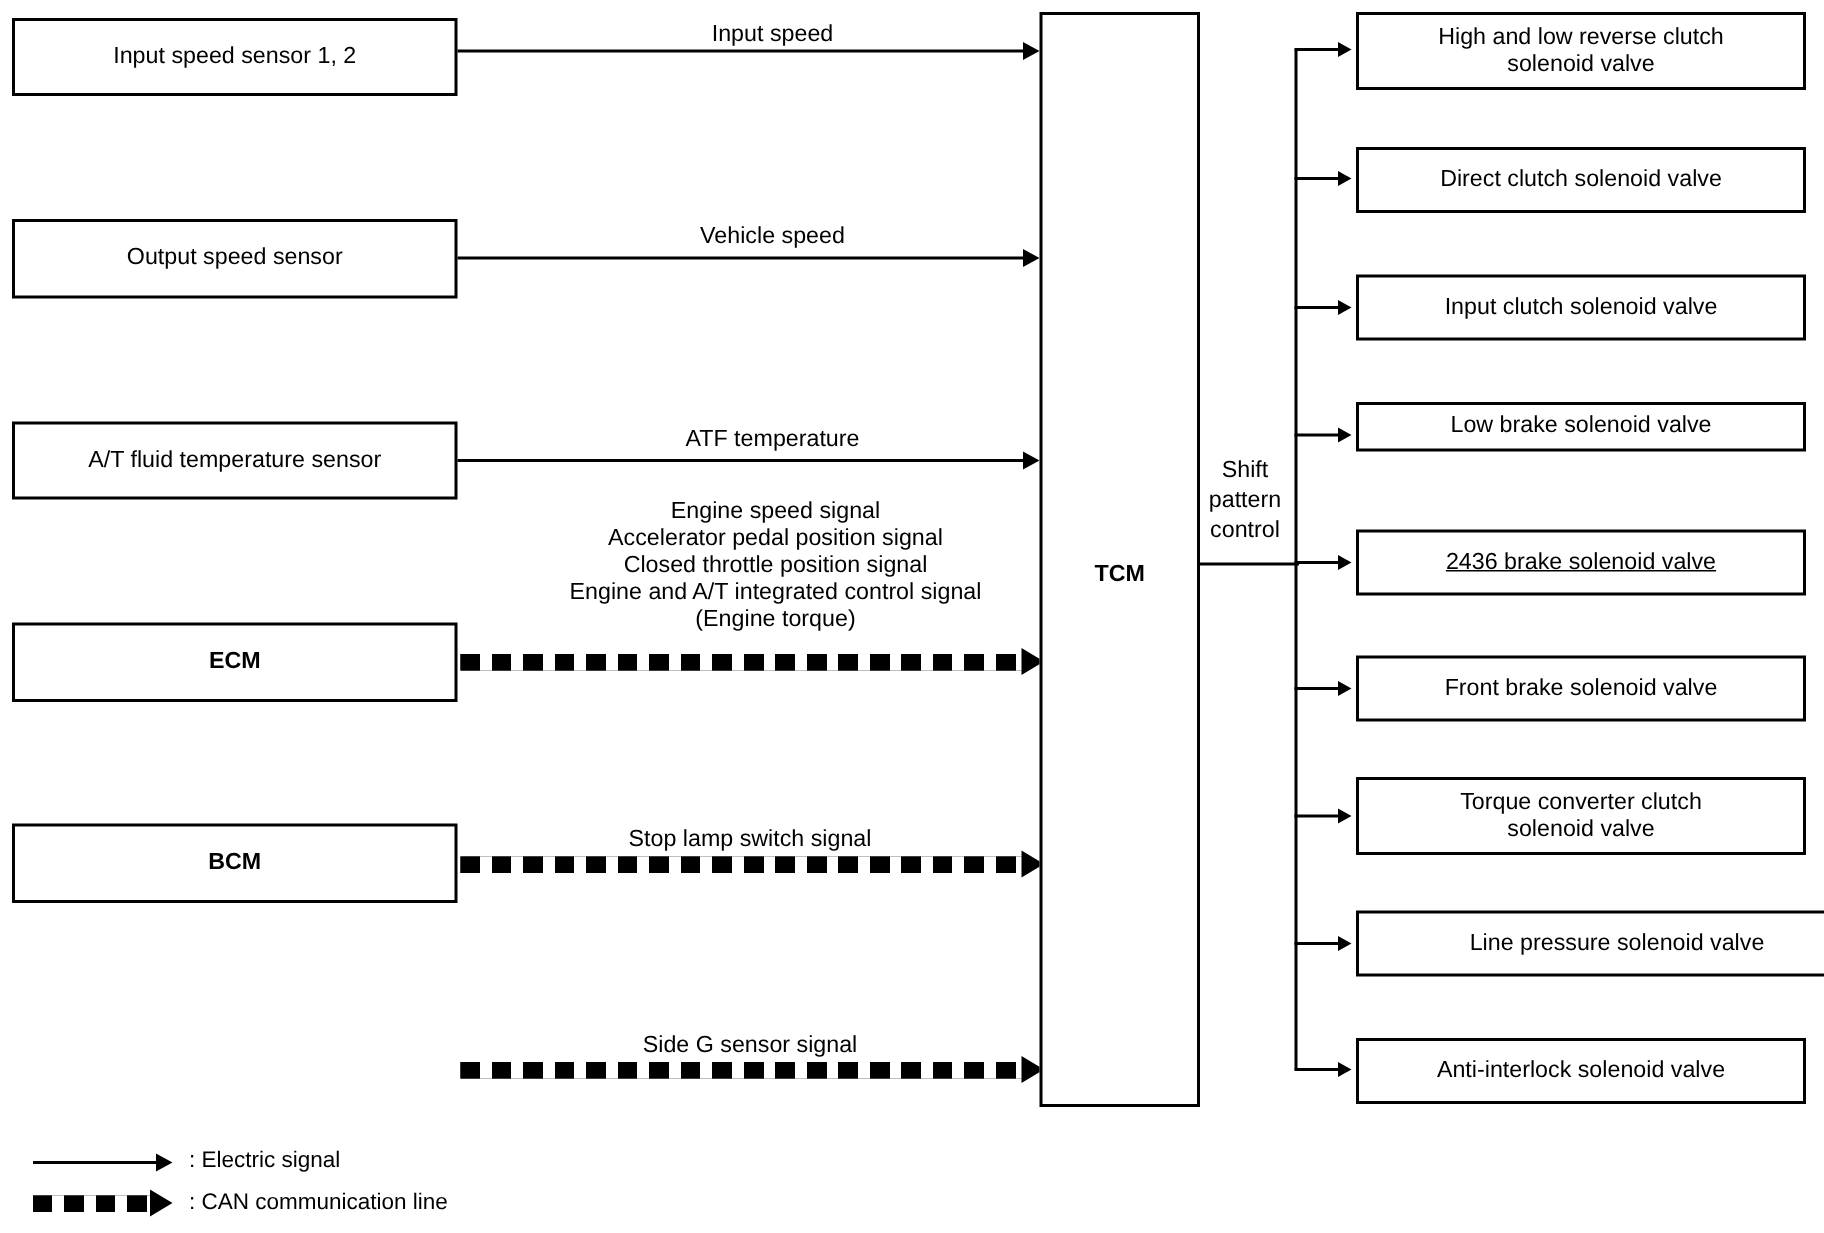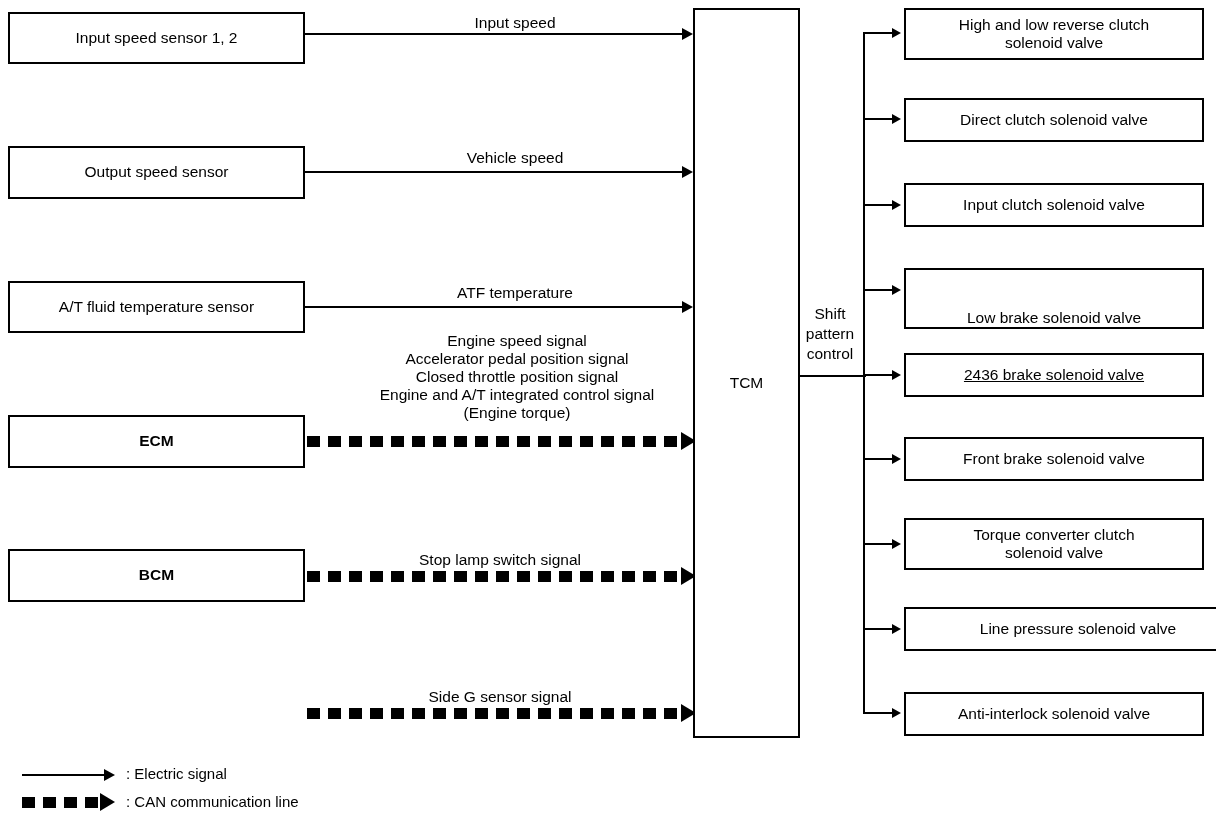--- a/index.html
+++ b/index.html
@@ -146,21 +146,21 @@
 
   <div class="txt" style="left:320px; top:551px; width:360px;">Stop lamp switch signal</div>
   <div class="canline" style="left:307px; top:571px; width:375px;"></div>
   <div class="arrow-head big" style="left:681px; top:567px;"></div>
 
   <div class="txt" style="left:320px; top:688px; width:360px;">Side G sensor signal</div>
   <div class="canline" style="left:307px; top:708px; width:375px;"></div>
   <div class="arrow-head big" style="left:681px; top:704px;"></div>
 
   <div class="box" style="left:693px; top:8px; width:107px; height:730px;">
-    <span class="box-label" style="position:absolute; left:0; right:0; top:364px;">TCM</span>
+    <span class="box-label" style="position:absolute; left:0; right:0; top:364px;font-weight:bold;">TCM</span>
   </div>
 
   <div class="txt" style="left:798px; top:304px; width:64px; line-height:1.28;">Shift
 pattern
 control</div>
 
   <div class="hline" style="left:798px; top:375px; width:68px;"></div>
 
   <div class="vline" style="left:863px; top:33px; height:680px;"></div>
 
@@ -197,21 +197,21 @@
   </div>
 
   <div class="box" style="left:904px; top:98px; width:300px; height:44px;">
     <span class="box-label">Direct clutch solenoid valve</span>
   </div>
 
   <div class="box" style="left:904px; top:183px; width:300px; height:44px;">
     <span class="box-label">Input clutch solenoid valve</span>
   </div>
 
-  <div class="box" style="left:904px; top:268px; width:300px; height:61px;align-items:flex-end;">
+  <div class="box" style="left:904px; top:268px; width:300px; height:33px;">
     <span class="box-label">Low brake solenoid valve</span>
   </div>
 
   <div class="box" style="left:904px; top:353px; width:300px; height:44px;text-decoration:underline;">
     <span class="box-label">2436 brake solenoid valve</span>
   </div>
 
   <div class="box" style="left:904px; top:437px; width:300px; height:44px;">
     <span class="box-label">Front brake solenoid valve</span>
   </div>

